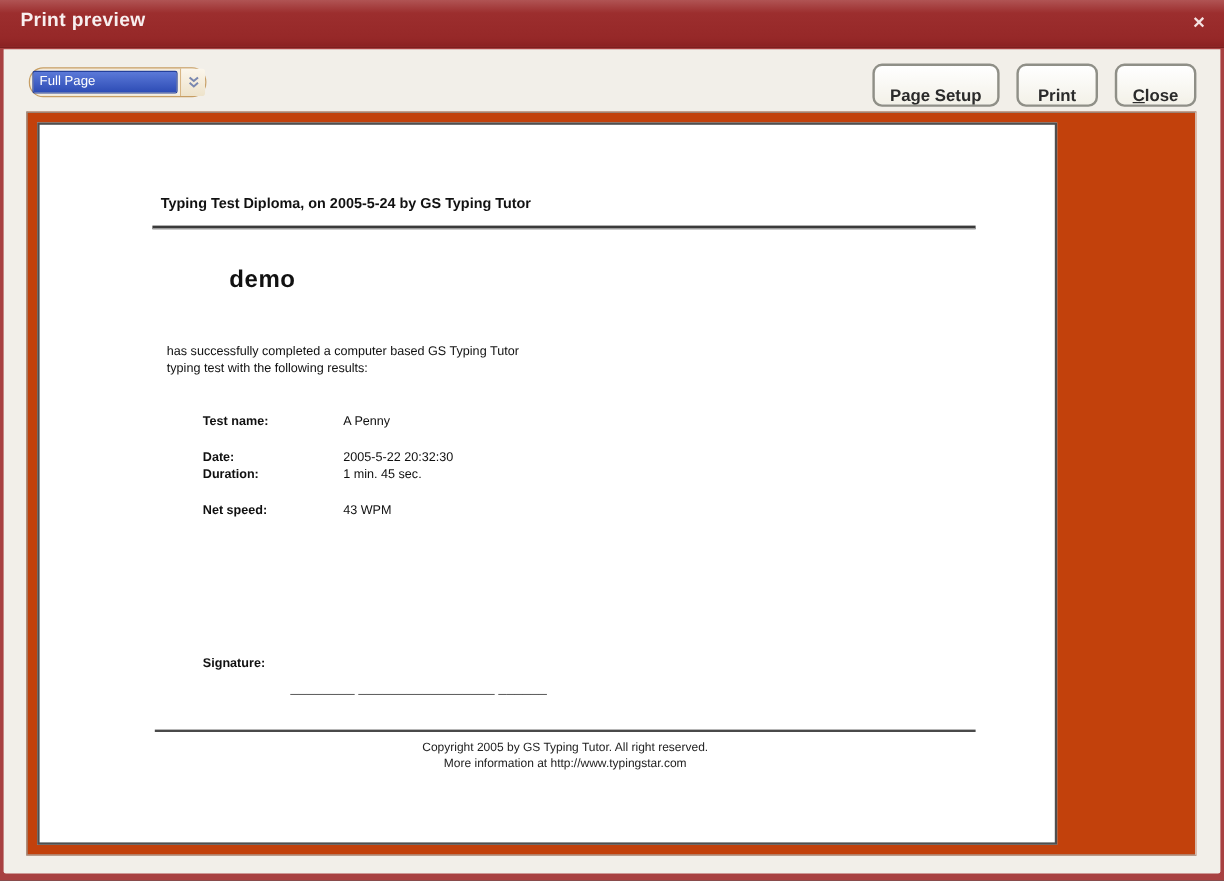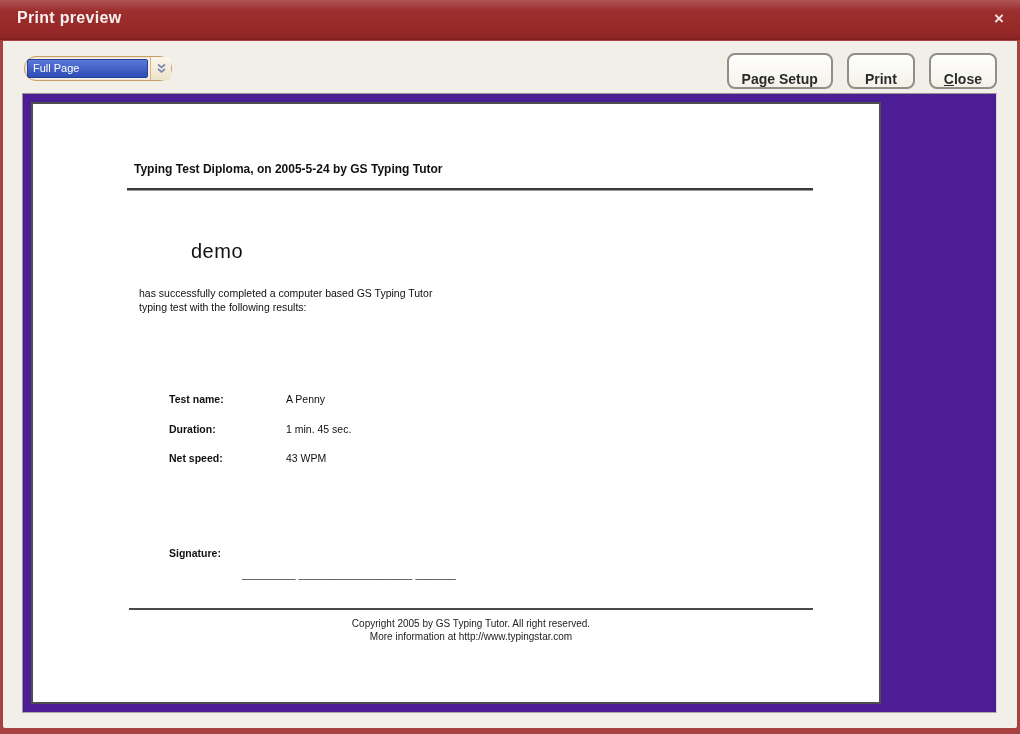--- a/index.html
+++ b/index.html
@@ -59,48 +59,48 @@
     background:linear-gradient(#ffffff,#f3f1e8);
     border:2px solid #8f8f87;border-radius:8px;
     font-family:"Liberation Sans",sans-serif;
     font-size:14px;font-weight:bold;color:#2b2b2b;
     cursor:default;white-space:nowrap;
   }
   .u{text-decoration:underline;}
   
   .preview{
     position:absolute;left:19px;top:52px;width:975px;height:620px;
-    background:#4c1d95;
+    background:#c2410c;
     border-top:1px solid #96958f;border-left:1px solid #96958f;
     border-right:1px solid #d9d8d3;border-bottom:1px solid #aaa9a4;
   }
   .page{
     position:absolute;left:8px;top:8px;width:850px;height:602px;
     background:#ffffff;border:2px solid #4f4f4f;
     color:#111;
   }
   .doc-header{
     position:absolute;left:101px;top:58px;
     font-size:12px;font-weight:bold;
   }
   .rule-top{
     position:absolute;left:94px;top:84px;width:686px;height:3px;
     background:#3a3a3a;border-bottom:1px solid #9a9a9a;
   }
   .recipient{
     position:absolute;left:158px;top:118px;
-    font-size:20px;font-weight:normal;letter-spacing:.5px;margin-top:18px;
+    font-size:20px;font-weight:bold;letter-spacing:.5px;
   }
   .intro{
     position:absolute;left:106px;top:182px;
     font-size:10.5px;line-height:14px;color:#101010;
   }
   .results{
     position:absolute;left:136px;top:240px;
-    font-size:10.5px;color:#101010;margin-top:48px;
+    font-size:10.5px;color:#101010;
   }
   .result-group{margin-bottom:15px;}
   .result-row{height:14.5px;line-height:14.5px;white-space:pre;}
   .result-label{display:inline-block;width:117px;font-weight:bold;}
   .signature-label{
     position:absolute;left:136px;top:443px;
     font-size:10.5px;font-weight:bold;
   }
   .signature-line{
     position:absolute;left:209px;top:462px;
@@ -154,20 +154,21 @@
         <div class="intro">
           <div>has successfully completed a computer based GS Typing Tutor</div>
           <div>typing test with the following results:</div>
         </div>
 
         <div class="results">
             <div class="result-group">
               <div class="result-row"><span class="result-label">Test name:</span><span class="result-value">A Penny</span></div>
             </div>
             <div class="result-group">
+              <div class="result-row"><span class="result-label">Date:</span><span class="result-value">2005-5-22 20:32:30</span></div>
               <div class="result-row"><span class="result-label">Duration:</span><span class="result-value">1 min. 45 sec.</span></div>
             </div>
             <div class="result-group">
               <div class="result-row"><span class="result-label">Net speed:</span><span class="result-value">43 WPM</span></div>
             </div>
           </div>
 
         <div class="signature-label">Signature:</div>
         <div class="signature-line">________ _________________ ______</div>
 

